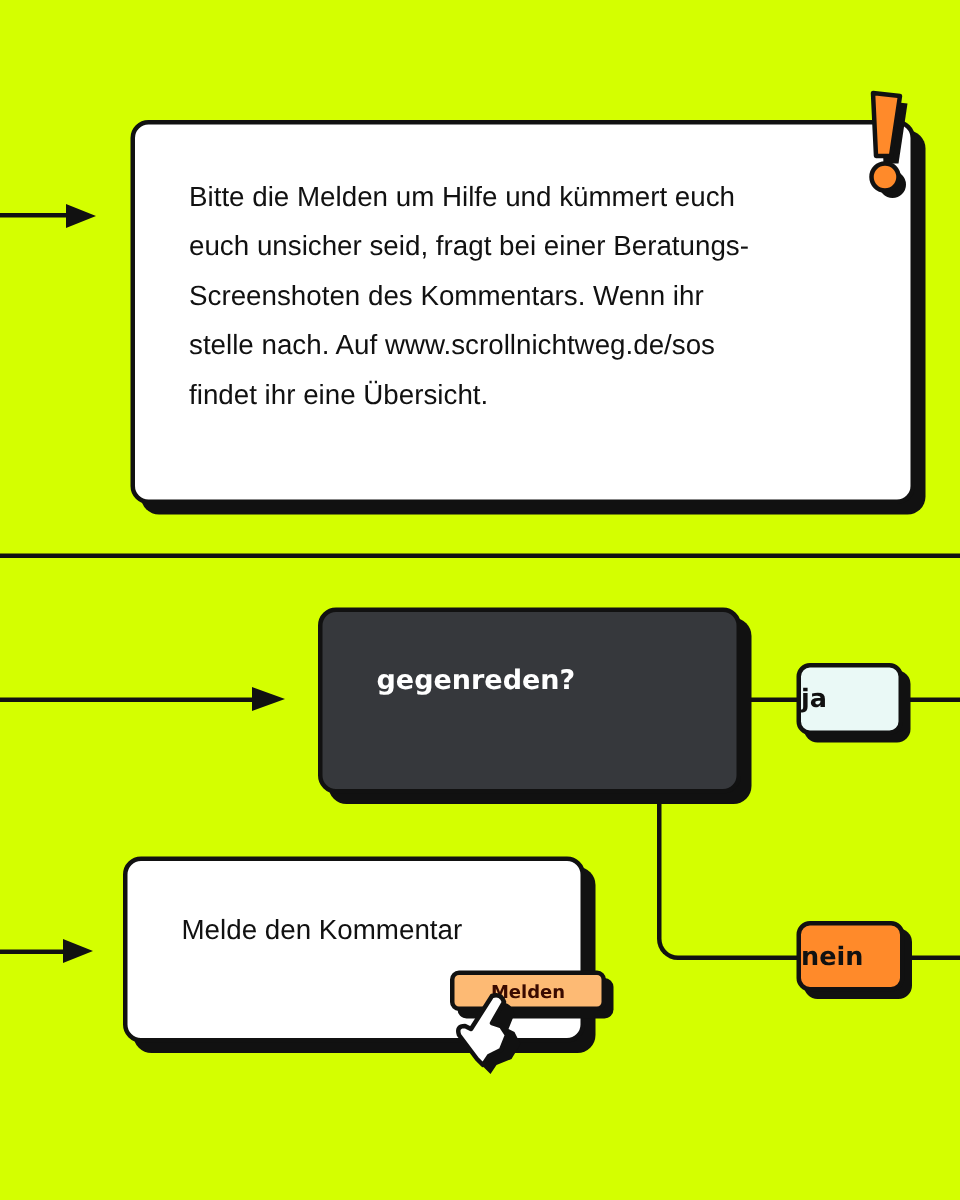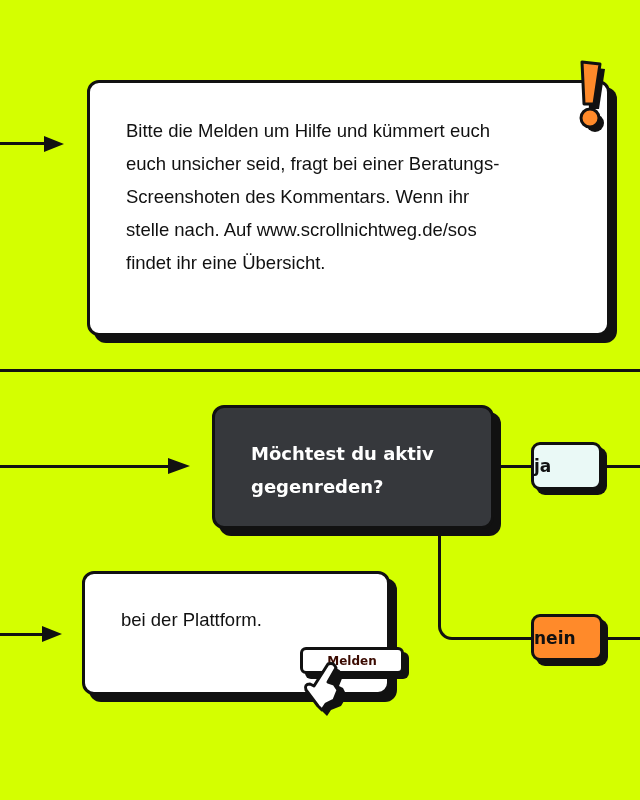--- a/index.html
+++ b/index.html
@@ -42,21 +42,21 @@
     .pill {
       position: absolute; box-sizing: border-box;
       border: 3px solid #111; border-radius: 9px;
       box-shadow: 5px 5px 0 #111;
       display: flex; align-items: center; justify-content: flex-start;
       font-family: "DejaVu Sans", sans-serif; font-weight: bold; font-size: 17px;
       color: #111;
     }
     .melden {
       position: absolute; box-sizing: border-box;
-      background: #ffffff; border: 3px solid #111; border-radius: 6px;
+      background: #fdba74; border: 3px solid #111; border-radius: 6px;
       box-shadow: 5px 5px 0 #111;
       font-family: "DejaVu Sans", sans-serif; font-weight: bold; font-size: 12px;
       color: #3a0a00; display: flex; align-items: center; justify-content: center;
     }
   </style>
 </head>
 <body>
 
 <div class="line" style="left:0; top:142px; width:48px; height:3px;"></div>
 <svg class="abs" style="left:44px; top:134px;" width="20" height="20" viewBox="0 0 20 20">
@@ -88,40 +88,39 @@
   </svg>
 
 <div class="line" style="left:494px; top:465px; width:40px; height:3px;"></div>
 <div class="line" style="left:600px; top:465px; width:40px; height:3px;"></div>
 
 <div class="abs" style="left:438px; top:528px; width:96px; height:112px; border-left:3px solid #111; border-bottom:3px solid #111; border-bottom-left-radius:14px; box-sizing:border-box;"></div>
 <div class="line" style="left:602px; top:637px; width:38px; height:3px;"></div>
 
 <div class="card dark" style="left:212px; top:405px; width:282px; height:124px; background:#36383C;"></div>
 <div class="dark-text" style="left:251px; top:437px;">
-  <div>Möchtest du aktiv</div>
   <div>gegenreden?</div>
 </div>
 
 <div class="pill" style="left:531px; top:442px; width:71px; height:48px; background:#EAF9F6;">
   <span>ja</span>
 </div>
 
 <div class="pill" style="left:531px; top:614px; width:72px; height:47px; background:#FF8A2A;">
   <span>nein</span>
 </div>
 
 <div class="line" style="left:0; top:633px; width:48px; height:3px;"></div>
 <svg class="abs" style="left:42px; top:624px;" width="20" height="20" viewBox="0 0 20 20">
     <polygon points="0,2 20,10 0,18" fill="#111"></polygon>
   </svg>
 
 <div class="card" style="left:82px; top:571px; width:308px; height:124px;"></div>
 <div class="card-text" style="left:121px; top:603px;">
-  <div>bei der Plattform.</div>
+  <div>Melde den Kommentar</div>
 </div>
 
 <div class="melden" style="left:300px; top:647px; width:104px; height:27px;">
   <span>Melden</span>
 </div>
 
 <svg class="abs" style="left:300px; top:660px;" width="60" height="56" viewBox="0 0 60 56">
   <path d="M30 6 L14 26 L10 24 Q4 24 6 30 L14 42 L20 50 L24 54 L28 48 L38 44 L44 34 L40 26 L36 24 L40 14 Q38 6 30 6 Z" fill="#111" transform="translate(3,2)"></path>
   <path d="M28 4 Q34 2 36 8 L28 22 L34 24 L38 30 L34 40 L26 44 L22 50 L18 46 L12 38 L6 30 Q4 24 10 24 L14 26 Z" fill="#fff" stroke="#111" stroke-width="3" stroke-linejoin="round"></path>
 </svg>

